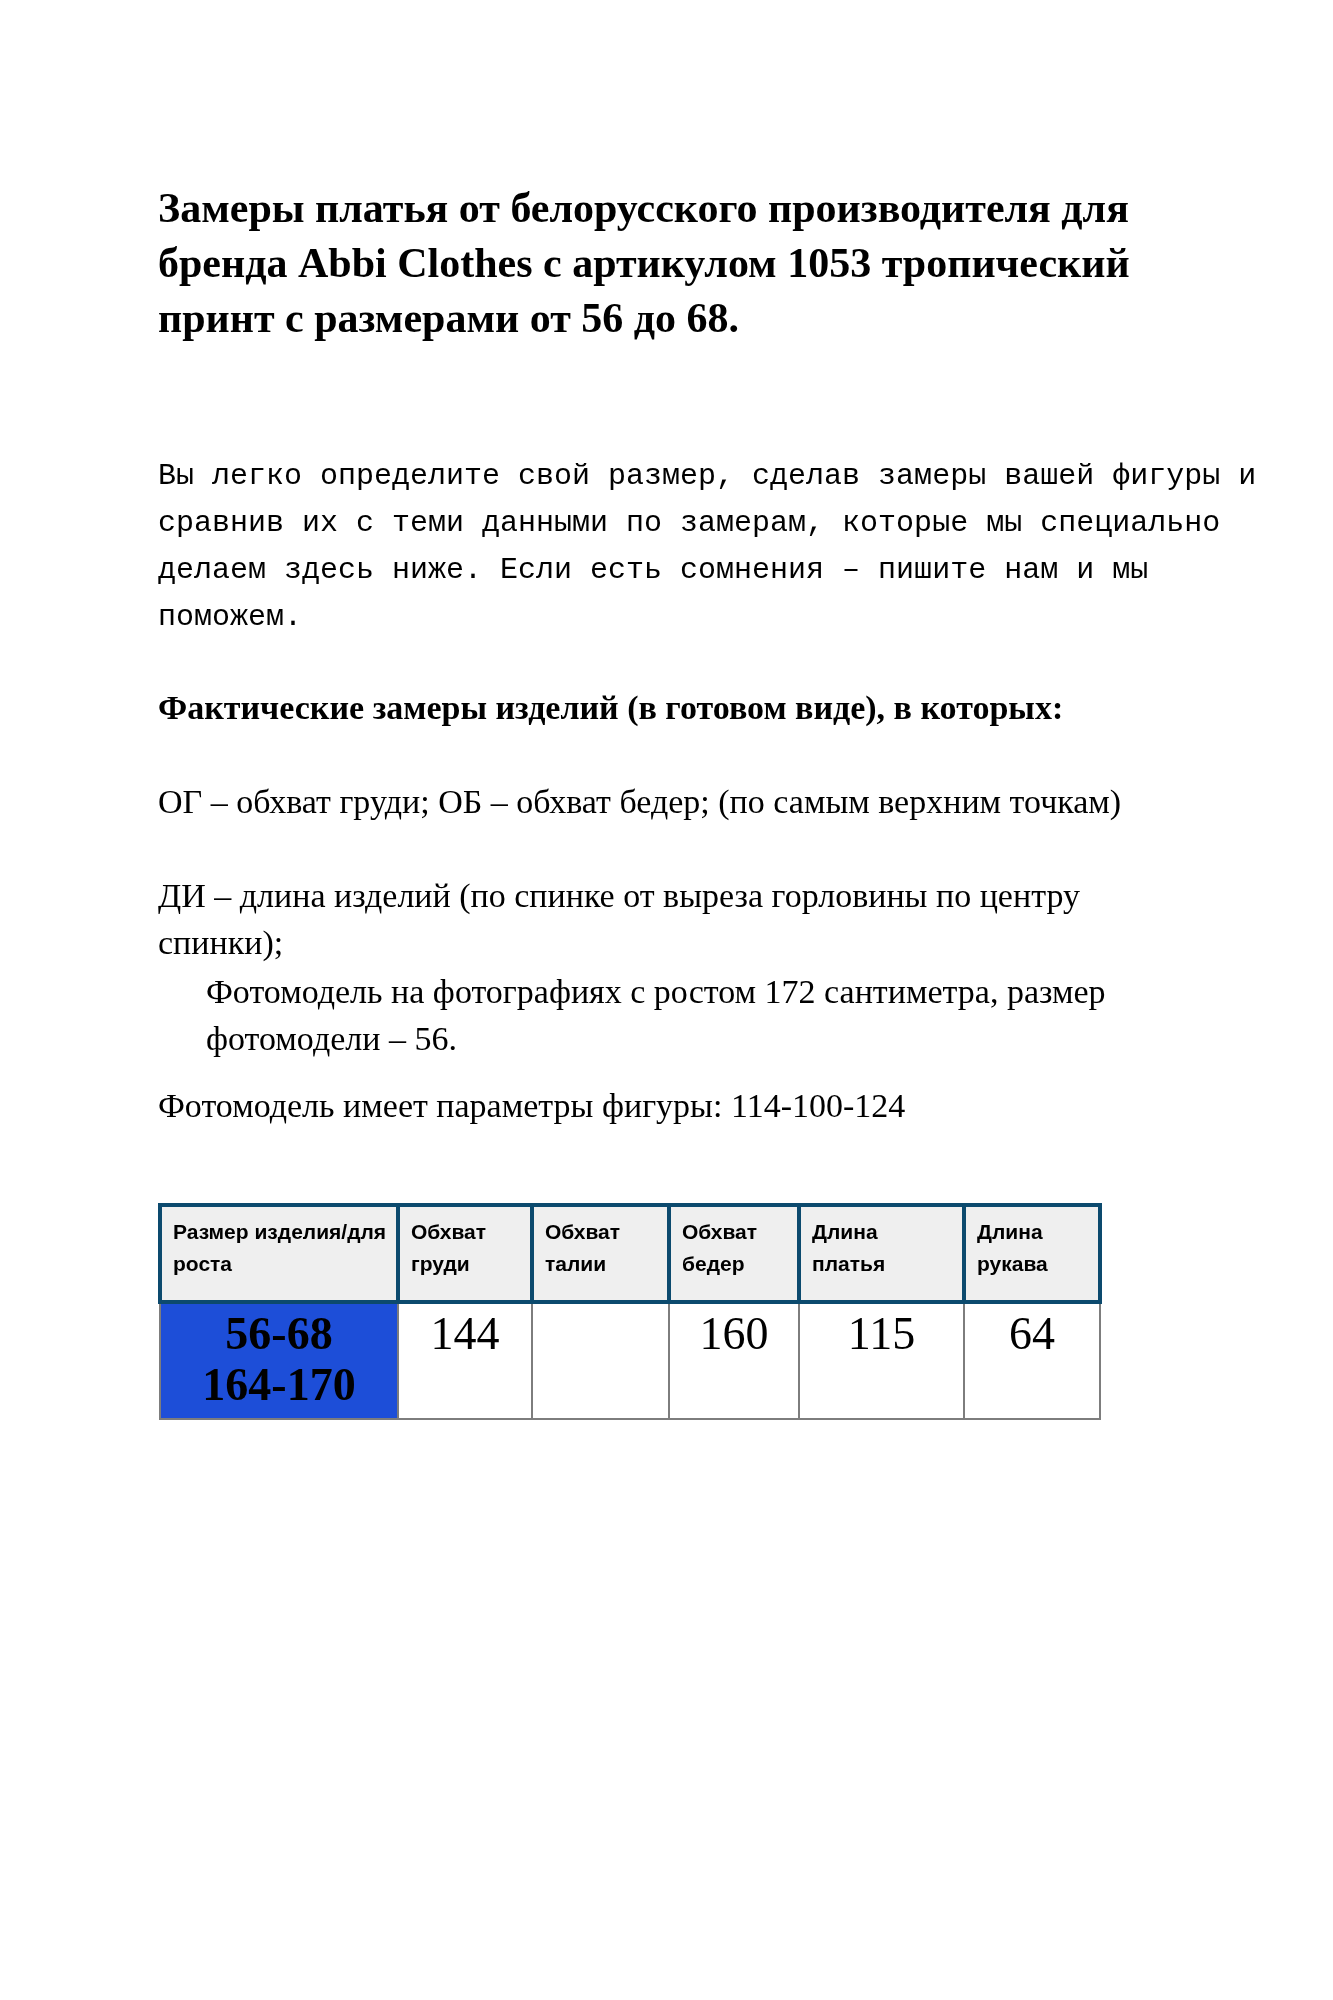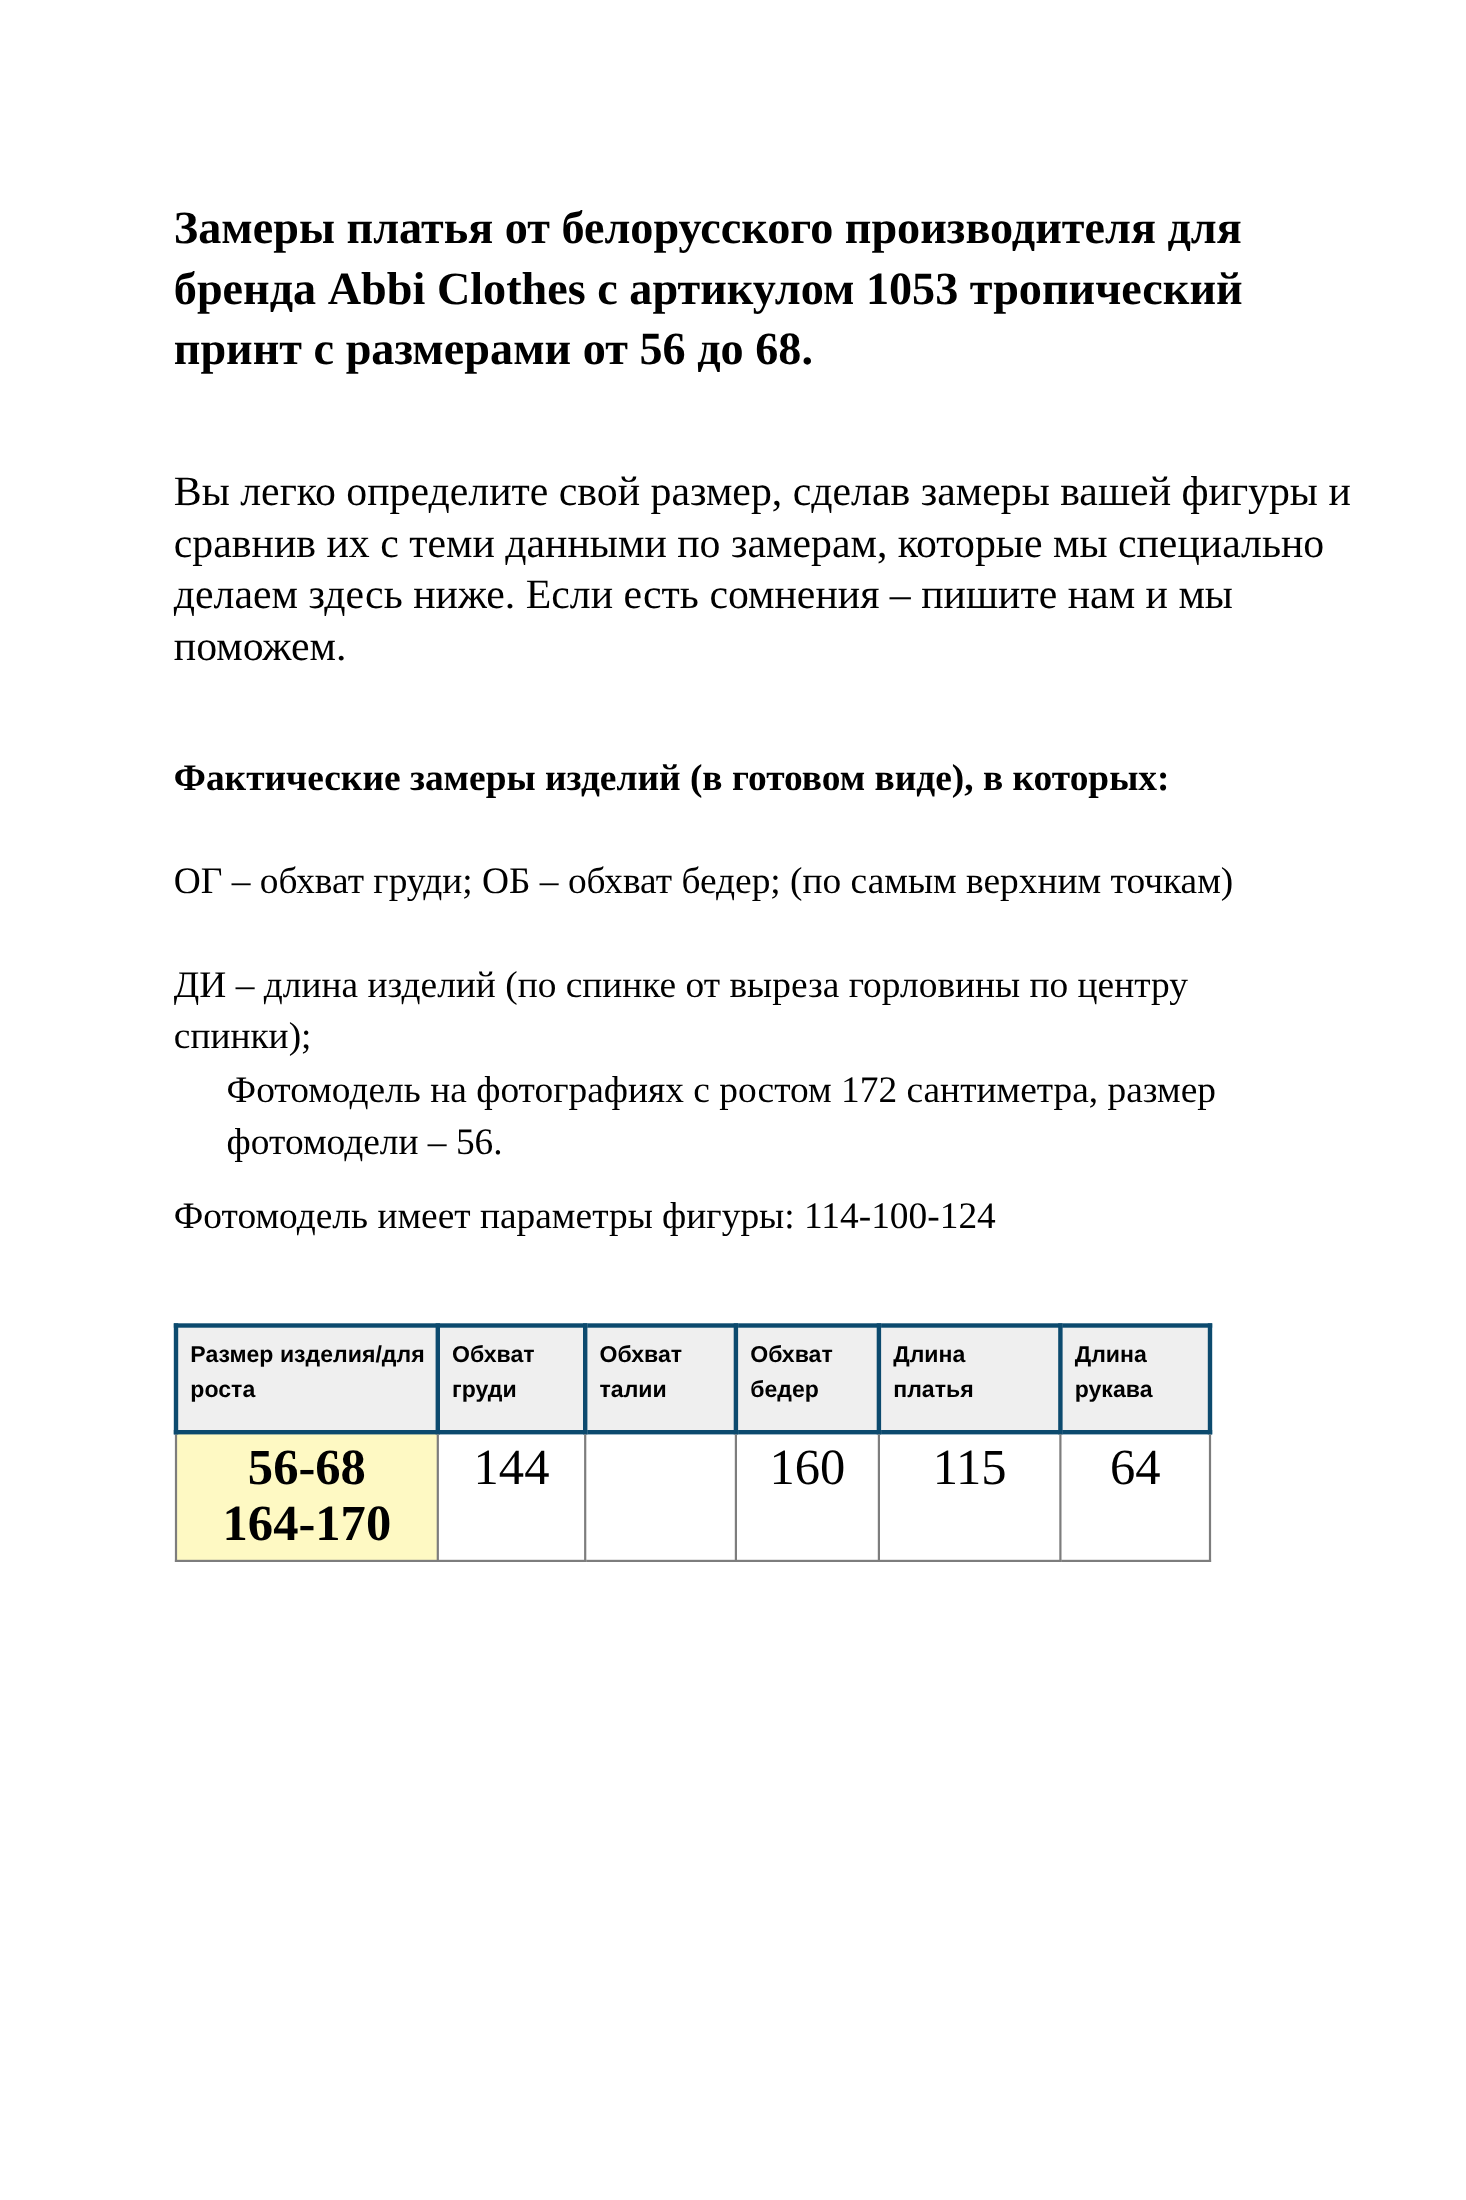--- a/index.html
+++ b/index.html
@@ -23,24 +23,25 @@
     white-space: pre-line;
   }
   .doc-title {
     top: 181px;
     width: 1115px;
     font-size: 42px;
     line-height: 55px;
     font-weight: bold;
   }
   .intro {
-    top: 424px;
+    top: 453px;
     width: 1125px;
-    font-size: 38px;
+    font-size: 30px;
     line-height: 47px;
+    font-family: Liberation Mono, monospace;
   }
   .defs {
     top: 637px;
     width: 1135px;
     font-size: 34px;
     line-height: 47px;
     font-family: Liberation Serif, serif;
   }
   .defs .line { white-space: pre-line; }
   .bold { font-weight: bold; }
@@ -81,21 +82,21 @@
     border: 2px solid #7d7d7d;
     font-family: "Liberation Serif", serif;
     font-size: 46px;
     line-height: 51px;
     text-align: center;
     vertical-align: top;
     padding: 4px 4px 8px 4px;
     height: 100px;
   }
   .size-table td.size-cell {
-    background: #fef9c3;
+    background: #1d4ed8;
     font-weight: bold;
     white-space: pre-line;
   }
 </style>
 </head>
 <body>
 
 <div class="page">
 
   <div class="block doc-title">Замеры платья от белорусского производителя для

